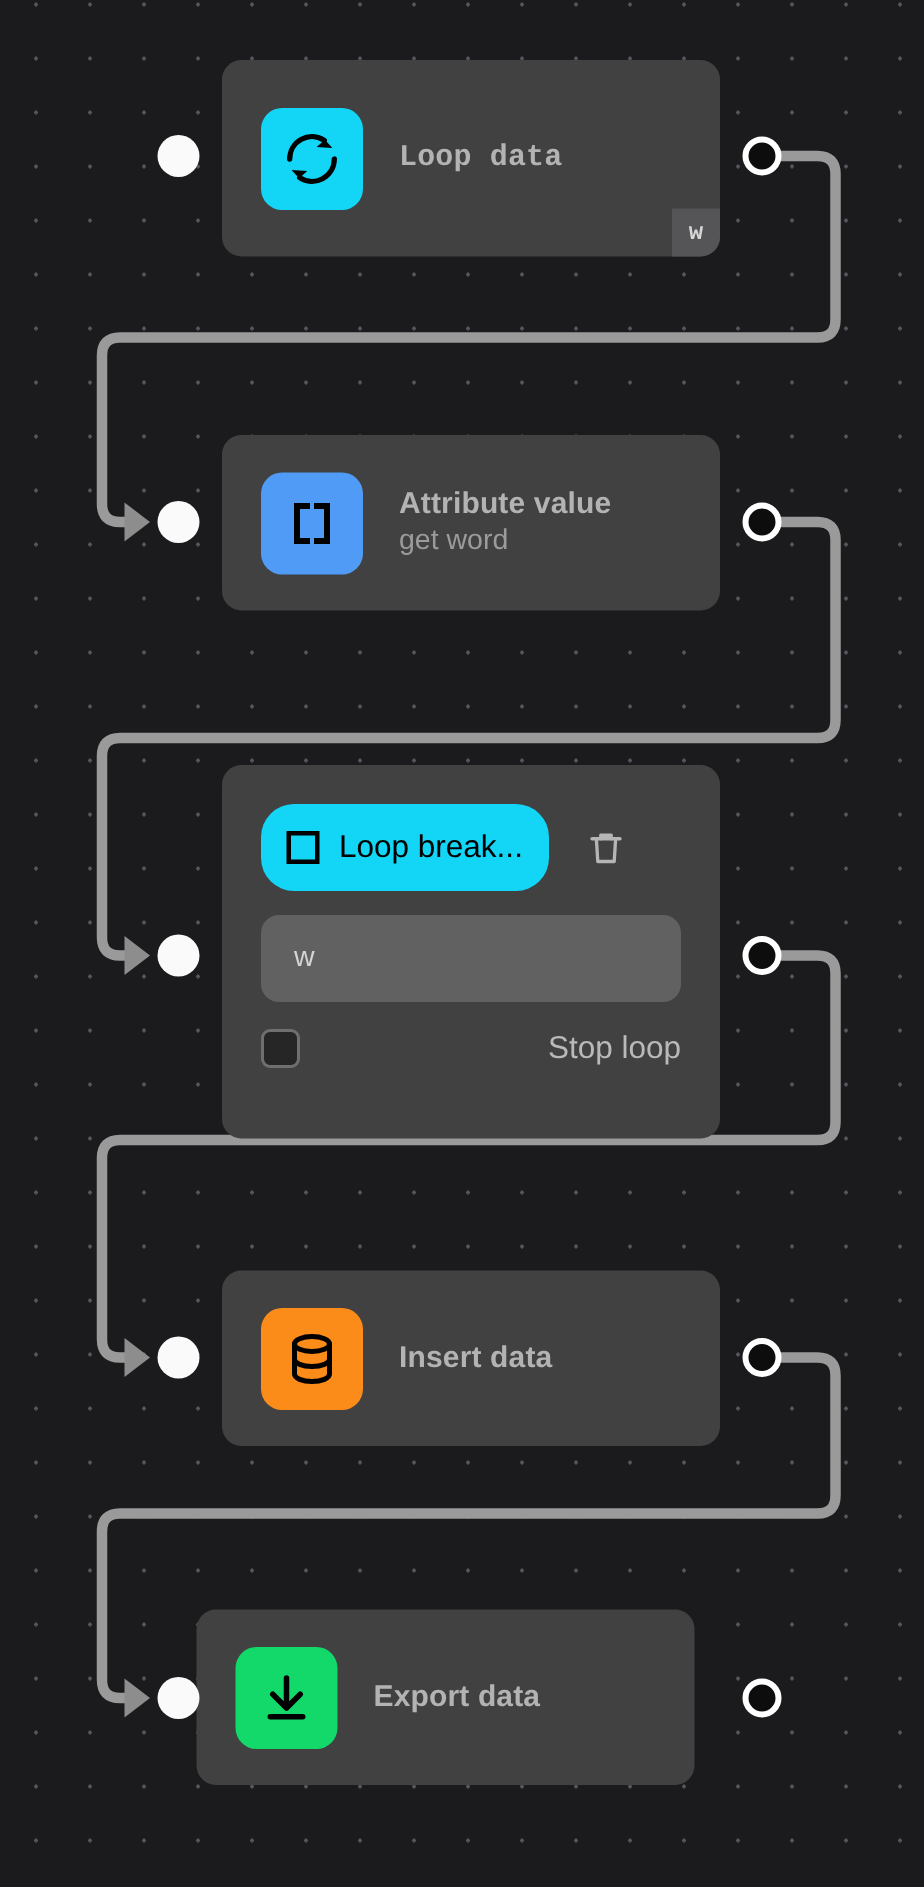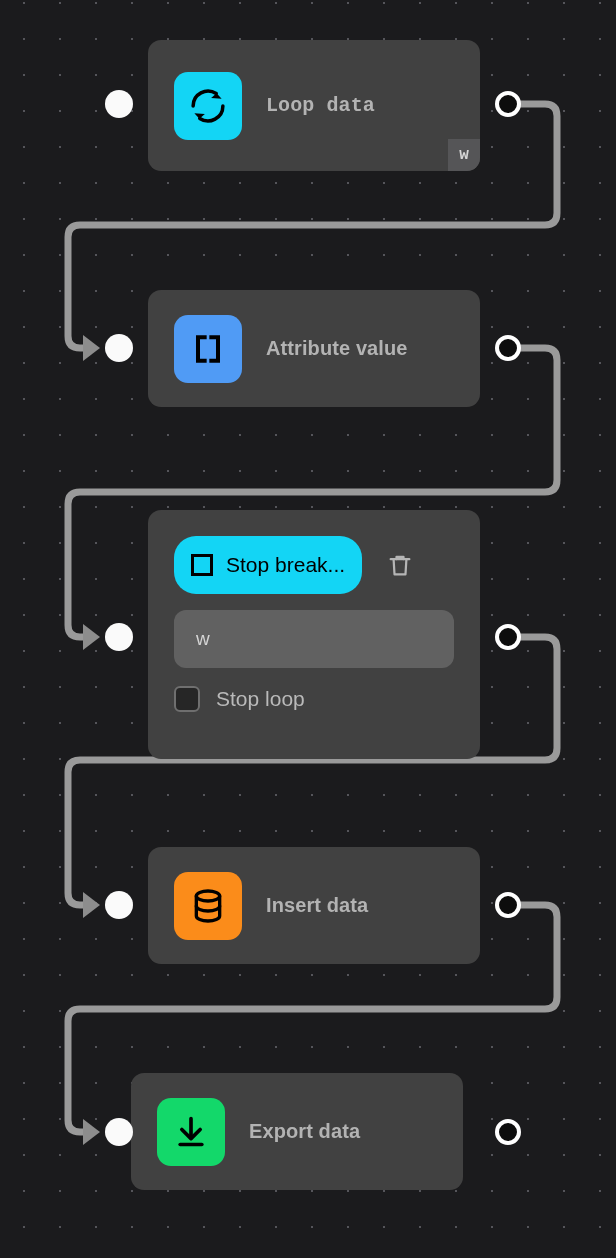--- a/index.html
+++ b/index.html
@@ -122,20 +122,21 @@
     padding-left:22px;
     box-sizing:border-box;
     color:#d4d4d4;
     font-size:19px;
     cursor:text;
   }
   .check-row{
     margin-top:18px;
     display:flex;align-items:center;
     cursor:pointer;
+    justify-content:space-between;
   }
   .checkbox{
     width:26px;height:26px;
     background:#262626;
     border:2px solid #6f6f6f;
     border-radius:6px;
     box-sizing:border-box;
   }
   .check-label{
     color:#b9b9b9;
@@ -179,31 +180,32 @@
 
   <div class="node simple" style="left:148px;top:290px;width:332px;height:117px;">
     <div class="node-icon" style="background:#509BF5;">
       <svg width="40" height="40" viewBox="0 0 24 24" fill="none" stroke="#000" stroke-width="2.4" stroke-linecap="square" stroke-linejoin="miter">
         <polyline points="10,5 6,5 6,19 10,19"></polyline>
         <polyline points="14,5 18,5 18,19 14,19"></polyline>
       </svg>
     </div>
     <div class="node-text">
       <div class="node-title">Attribute value</div>
+      <div class="node-sub">get word</div>
     </div>
   </div>
   <div class="arrowhead" style="left:83px;top:335px;"></div>
   <div class="port port-in" style="left:105px;top:334px;"></div>
   <div class="port port-out" style="left:495px;top:335px;"></div>
 
   <div class="form-node" style="left:148px;top:510px;width:332px;height:249px;">
     <div class="form-row">
       <button class="pill-btn">
         <span class="sq-ico"></span>
-        <span class="pill-label">Stop break...</span>
+        <span class="pill-label">Loop break...</span>
       </button>
       <button class="trash-btn">
         <svg width="28" height="28" viewBox="0 0 24 24" fill="none" stroke="#b5b5b5" stroke-width="1.9" stroke-linecap="round" stroke-linejoin="round">
           <path d="M4 7h16"></path>
           <path d="M9 7V5h6v2"></path>
           <path d="M6.5 7l.8 13h9.4l.8-13"></path>
         </svg>
       </button>
     </div>
     <div class="text-field">w</div>

